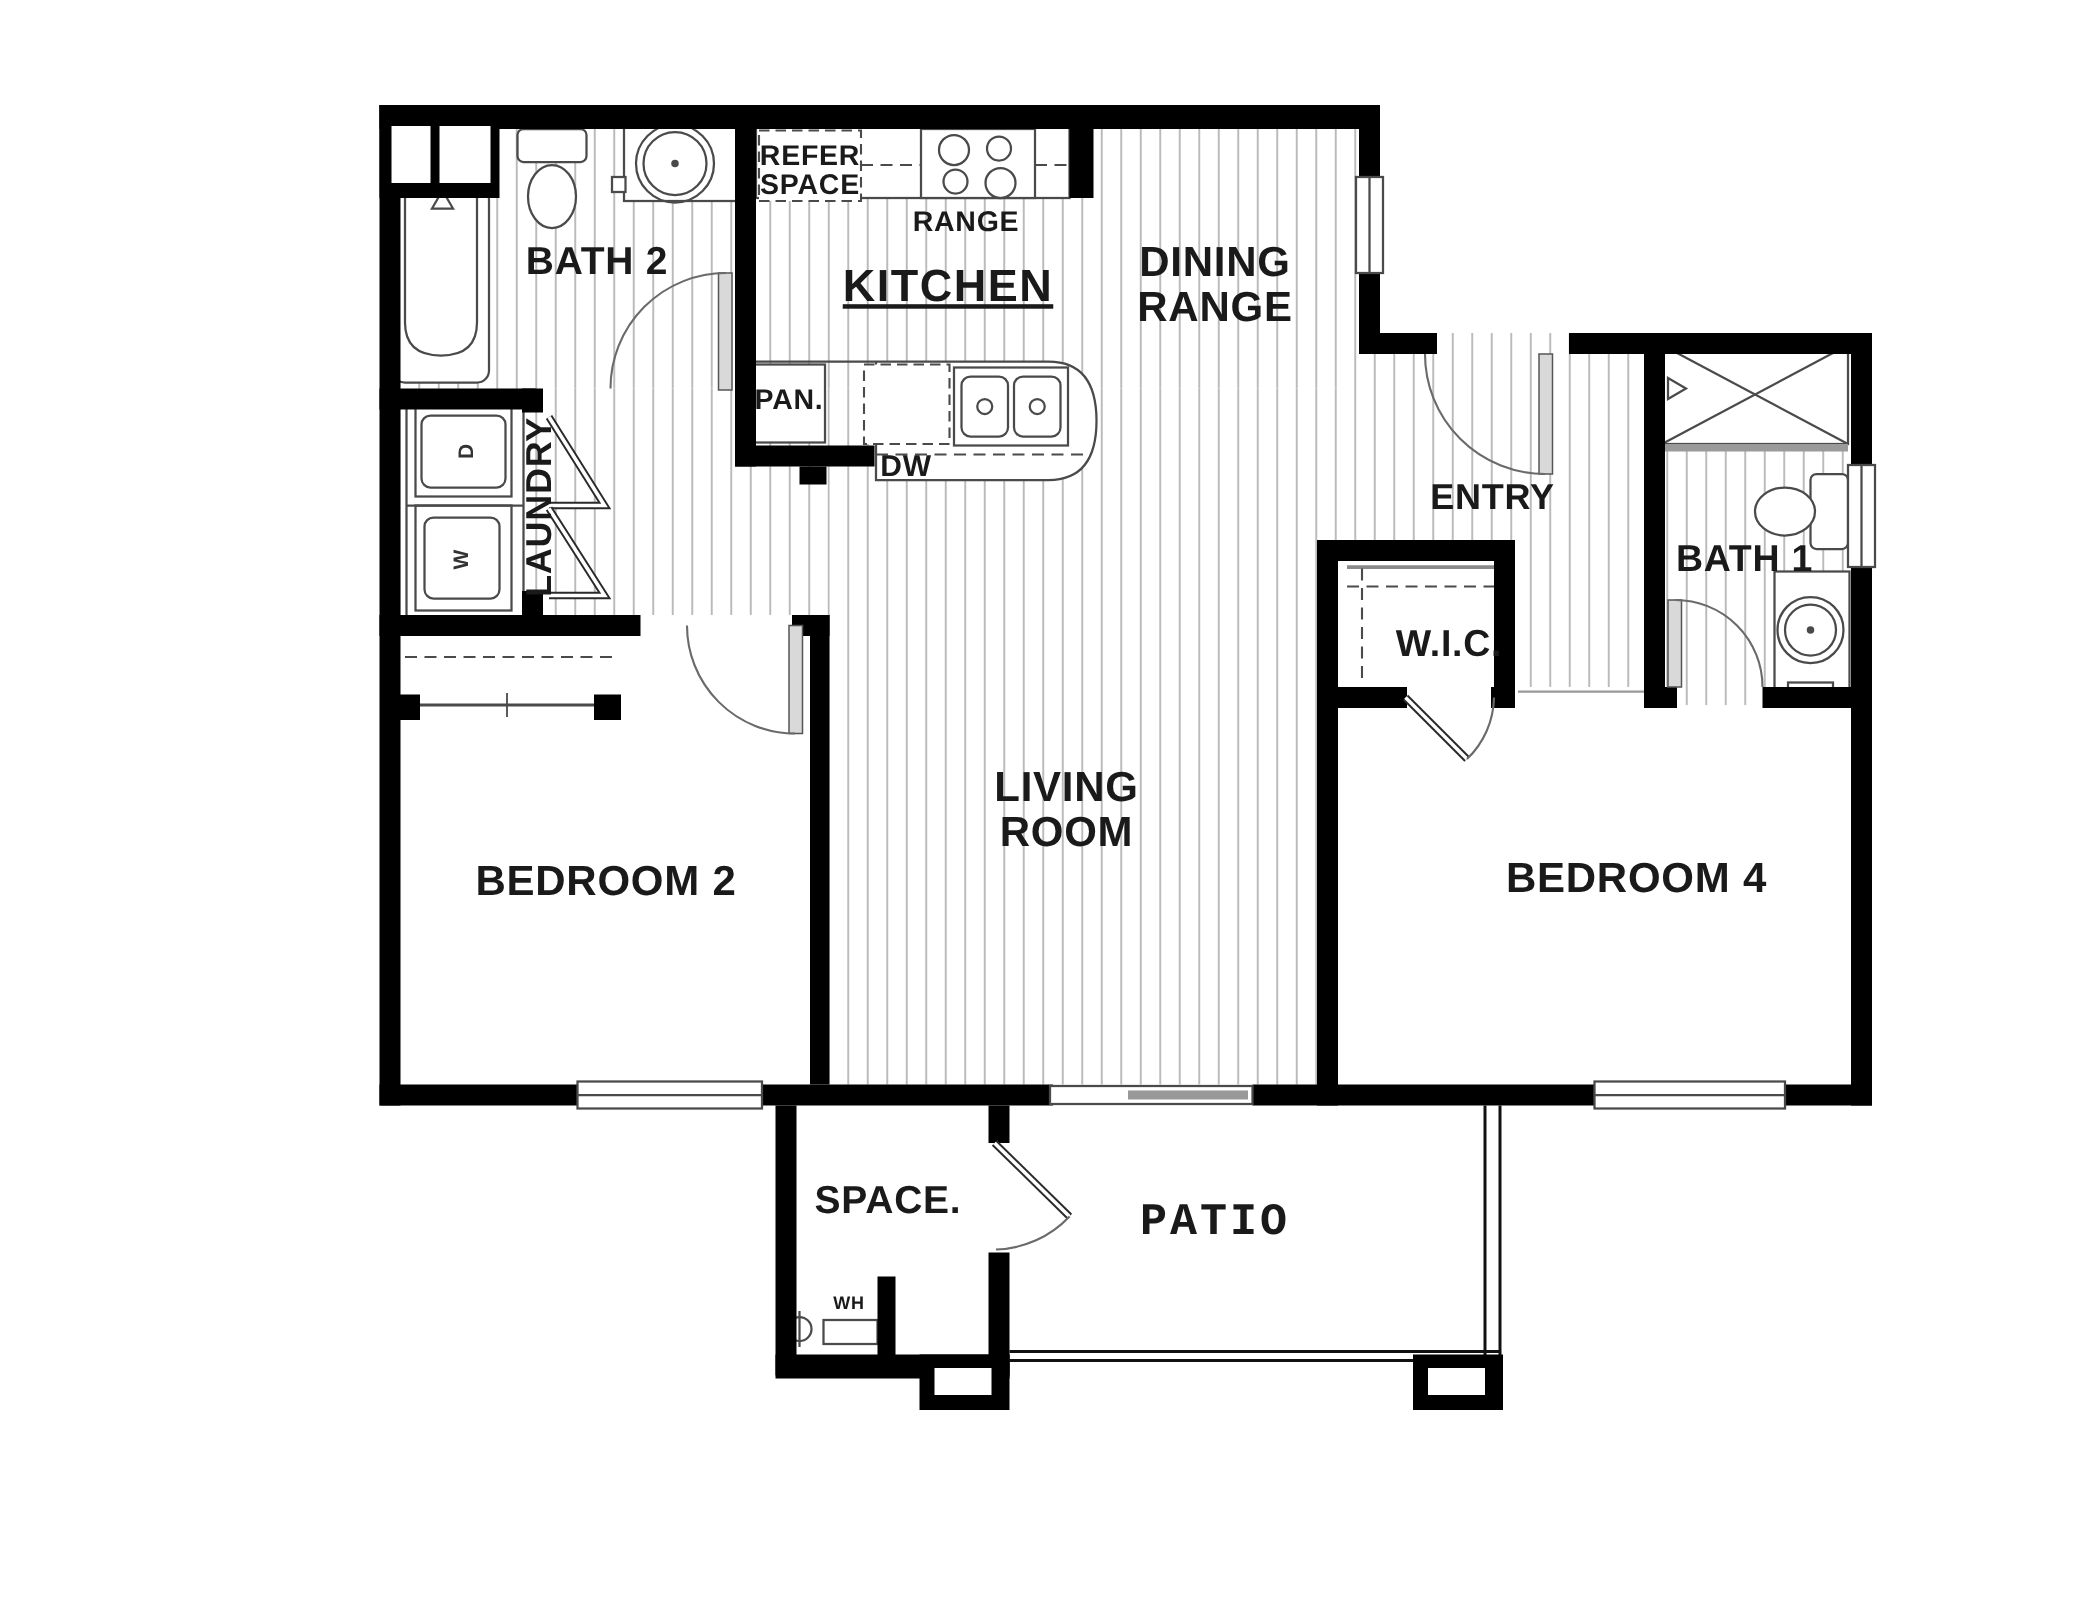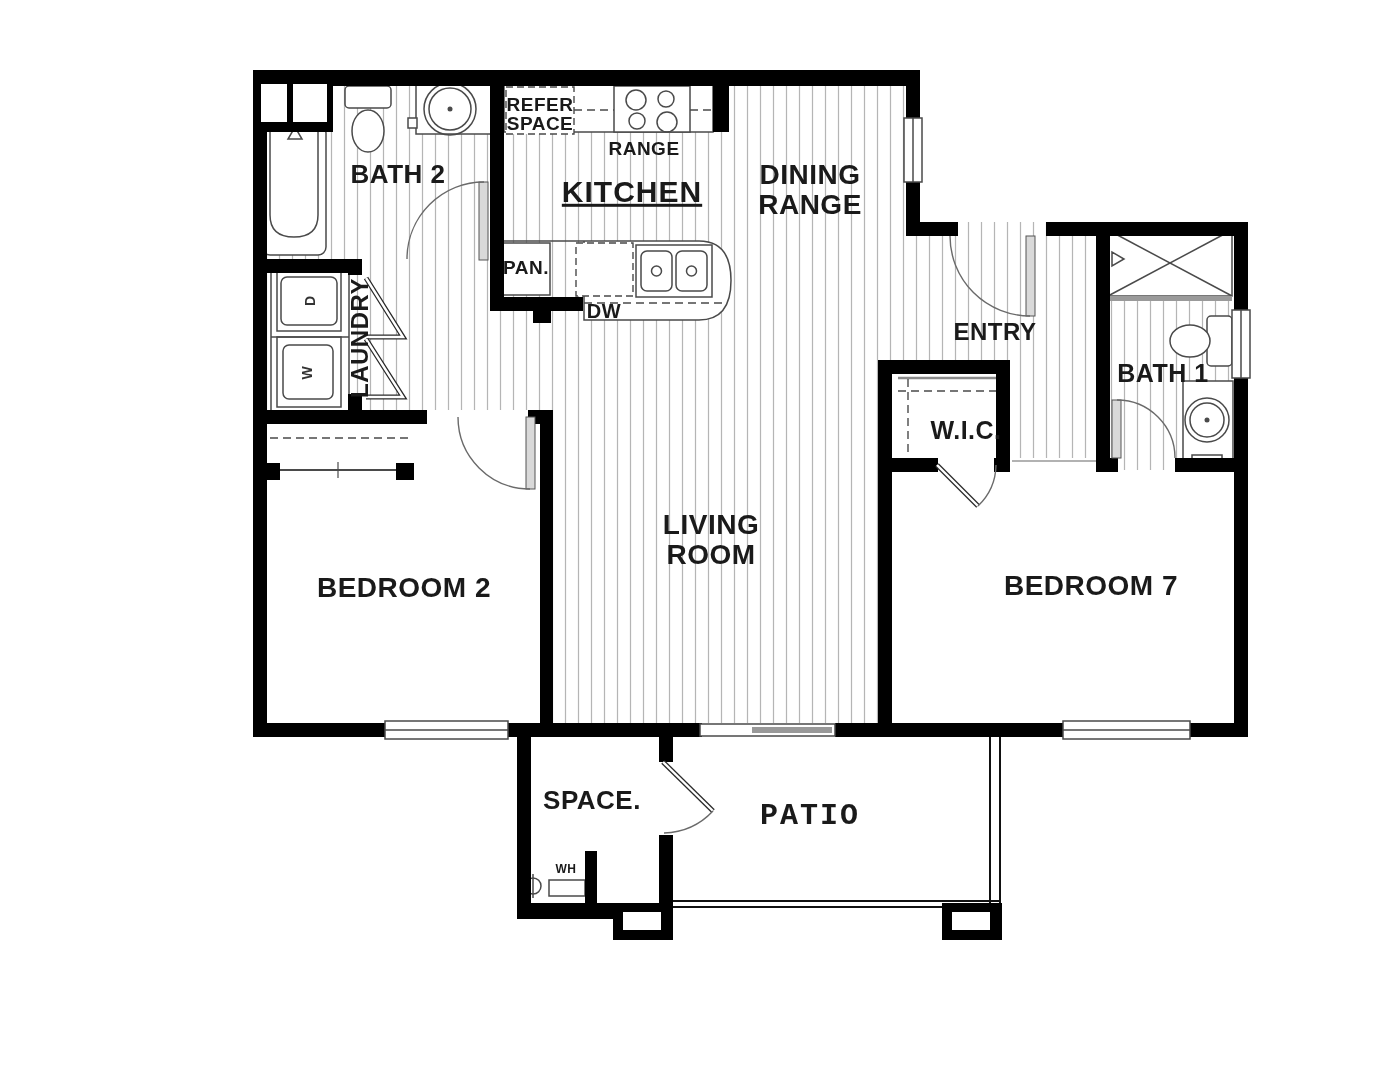--- a/index.html
+++ b/index.html
@@ -269,21 +269,21 @@
 <div class="label" style="left:632px;top:192px;font-size:30px;letter-spacing:1px;text-decoration:underline;">KITCHEN</div>
 <div class="label" style="left:810px;top:190px;font-size:28px;">DINING
 RANGE</div>
 <div class="label" style="left:995px;top:332px;font-size:24px;">ENTRY</div>
 <div class="label" style="left:1163px;top:373px;font-size:25px;">BATH 1</div>
 <div class="label" style="left:966px;top:430px;font-size:25px;">W.I.C.</div>
 <div class="label rot" style="left:360px;top:338px;font-size:24px;">LAUNDRY</div>
 <div class="label" style="left:711px;top:540px;font-size:28px;">LIVING
 ROOM</div>
 <div class="label" style="left:404px;top:588px;font-size:28px;">BEDROOM 2</div>
-<div class="label" style="left:1091px;top:586px;font-size:28px;">BEDROOM 7</div>
+<div class="label" style="left:1091px;top:586px;font-size:28px;">BEDROOM 4</div>
 <div class="label" style="left:592px;top:800px;font-size:26px;">SPACE.</div>
 <div class="label" style="left:810px;top:816px;font-size:30px;letter-spacing:2px;font-family:Liberation Mono, monospace;">PATIO</div>
 
 <div class="label" style="left:540px;top:114px;font-size:19px;line-height:1.0;">REFER
 SPACE</div>
 <div class="label" style="left:644px;top:149px;font-size:19px;">RANGE</div>
 <div class="label" style="left:526px;top:268px;font-size:19px;">PAN.</div>
 <div class="label" style="left:604px;top:268px;font-size:20px;margin-top:44px;">DW</div>
 <div class="label" style="left:566px;top:869px;font-size:12px;">WH</div>
 

